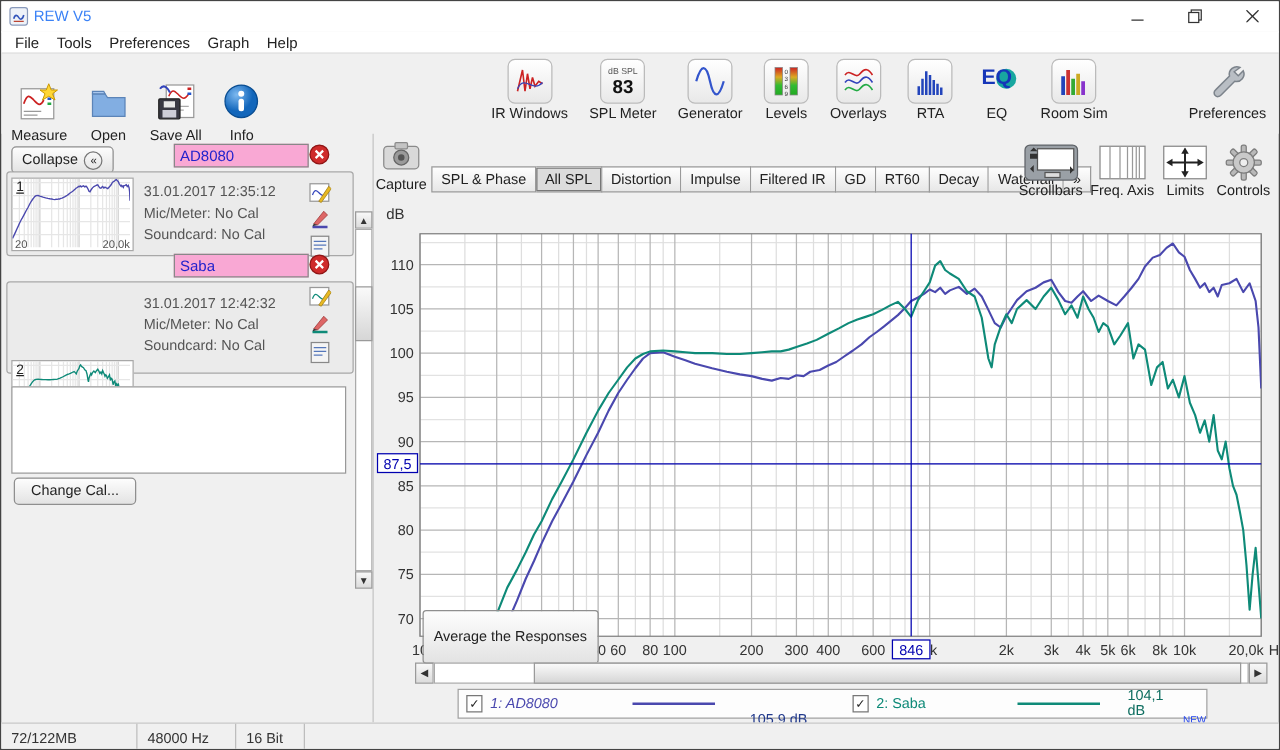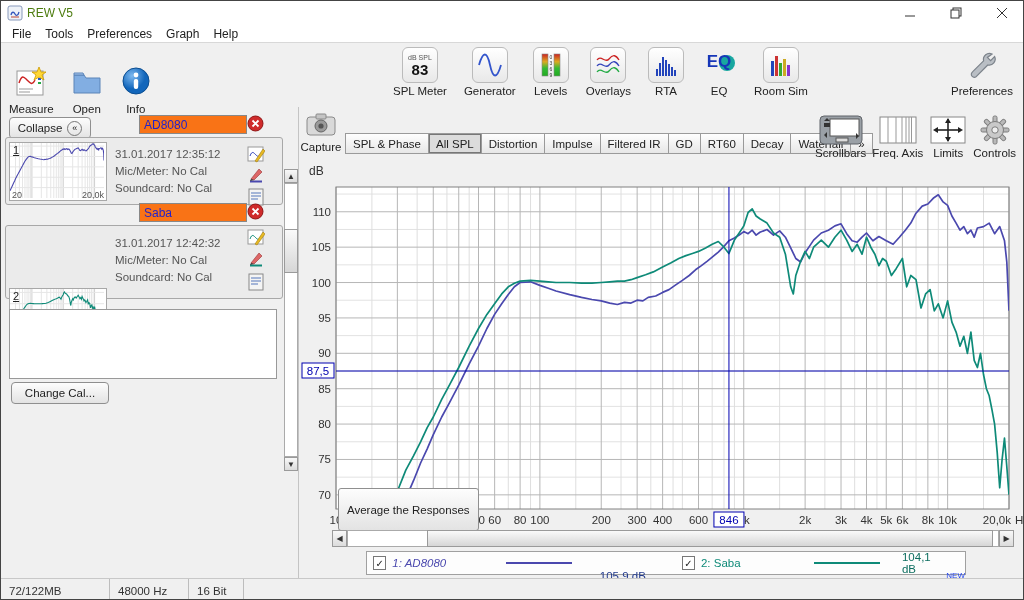--- a/index.html
+++ b/index.html
@@ -1,40 +1,40 @@
 <!DOCTYPE html>
 <html><head>
 <meta charset="utf-8">
 <style>
   html,body{margin:0;padding:0;background:#777;}
   #app{position:relative;width:1024px;height:600px;background:#f0f0f0;overflow:hidden;
        font-family:"Liberation Sans",sans-serif;color:#222;border:1px solid #444;box-sizing:border-box;}
   .abs{position:absolute;}
   
   .titlebar{left:0;top:0;width:1024px;height:24px;background:#fff;display:flex;align-items:center;border-bottom:1px solid #eee;}
-  .title-text{font-size:12px;margin-left:6px;color:#4d7c0f;}
+  .title-text{font-size:12px;margin-left:6px;color:#3b82f6;}
   .win-btns{margin-left:auto;display:flex;height:24px;}
   .win-btn{width:46px;height:24px;display:flex;align-items:center;justify-content:center;}
   
   .menubar{left:0;top:24px;width:1024px;height:18px;background:#fff;border-bottom:1px solid #d8d8d8;
            display:flex;align-items:center;font-size:12px;padding-left:4px;box-sizing:border-box;}
   .menu-item{padding:1px 7px;}
   
   .toolbar{left:0;top:42px;width:1024px;height:64px;background:#f0f0f0;}
   .tgroup{display:flex;align-items:flex-start;}
   .tbtn{display:flex;flex-direction:column;align-items:center;font-size:11.5px;color:#222;padding:2px 4px;}
   .tbtn .ic{height:38px;display:flex;justify-content:center;}
   .ricon{width:34px;height:34px;border-radius:6px;background:linear-gradient(#ffffff,#e8e8e8);
          border:1px solid #bbb;display:flex;align-items:center;justify-content:center;position:relative;}
   
   .panel-border{left:297px;top:106px;width:1px;height:471px;background:#c4c4c4;}
   .btn{background:linear-gradient(#fdfdfd,#e3e3e3);border:1px solid #8f8f8f;border-radius:4px;
        font-size:11.5px;display:flex;align-items:center;justify-content:center;color:#222;}
   .meas-body{background:#ebebeb;border:1px solid #a8a8a8;border-radius:3px;}
-  .name-input{border:1px solid #888;font-size:12px;color:#2222cc;padding:1px 4px;background:#f97316;}
+  .name-input{border:1px solid #888;font-size:12px;color:#2222cc;padding:1px 4px;background:#f9a8d4;}
   .thumb{background:#fff;border:1px solid #a8a8a8;position:relative;}
   .thumb-idx{position:absolute;left:3px;top:1px;font-size:11px;text-decoration:underline;color:#222;}
   .thumb-min{position:absolute;left:2px;bottom:0;font-size:9px;color:#555;}
   .thumb-max{position:absolute;right:2px;bottom:0;font-size:9px;color:#555;}
   .meas-info{font-size:11.5px;color:#555;line-height:17px;}
   .rowicon{width:20px;height:20px;display:flex;align-items:center;justify-content:center;}
   .notes-box{background:#fff;border:1px solid #999;font-size:11px;resize:none;}
   
   .tab{height:19px;display:flex;align-items:center;padding:0 7px;font-size:11.5px;
        background:linear-gradient(#fefefe,#e7e7e7);border:1px solid #9a9a9a;border-left:none;white-space:nowrap;}
@@ -123,37 +123,64 @@
         <span class="ic">
           <svg width="34" height="34">
               <path d="M4 10 h10 l2 3 h14 v15 h-26 z" fill="#82aee2" stroke="#5b84b8"></path>
               <path d="M4 10 v-2 h9 l1 2 z" fill="#a9c7ee" stroke="#5b84b8"></path>
             </svg>
         </span>
         <span>Open</span>
       </div>
       <div class="tbtn">
         <span class="ic">
+          <svg width="36" height="34">
+              <rect x="10" y="3" width="22" height="26" fill="#fff" stroke="#999"></rect>
+              <path d="M12 12 C15 5,17 8,20 11 S25 15,28 10" stroke="#cc2222" fill="none" stroke-width="1.2"></path>
+              <rect x="27" y="5" width="3" height="2" fill="#cc2222"></rect>
+              <rect x="27" y="9" width="3" height="2" fill="#2255cc"></rect>
+              <path d="M12 20 h16 M12 23 h12" stroke="#aaa"></path>
+              <rect x="4" y="14" width="17" height="16" rx="1" fill="#3a3a44" stroke="#222"></rect>
+              <rect x="8" y="16" width="9" height="5" fill="#e8e8e8"></rect>
+              <rect x="7" y="23" width="11" height="6" fill="#cfcfd8"></rect>
+              <path d="M5 6 C8 2,11 5,13 9" stroke="#3344bb" fill="none" stroke-width="1.6"></path>
+            </svg>
+        </span>
+        <span>Save All</span>
+      </div>
+      <div class="tbtn">
+        <span class="ic">
           <svg width="32" height="34">
               <defs>
                 <radialGradient id="ig" cx="35%" cy="30%">
                   <stop offset="0%" stop-color="#7db9f0"></stop>
                   <stop offset="100%" stop-color="#1266bb"></stop>
                 </radialGradient>
               </defs>
               <circle cx="16" cy="16" r="13" fill="url(#ig)" stroke="#0a4d91"></circle>
               <circle cx="16" cy="10" r="2.4" fill="#fff"></circle>
               <rect x="13.8" y="14" width="4.4" height="10" rx="2" fill="#fff"></rect>
             </svg>
         </span>
         <span>Info</span>
       </div>
     </div>
 
     <div class="abs tgroup" style="left:388px;top:2px;gap:9px;">
+      <div class="tbtn">
+        <span class="ic">
+          <span class="ricon">
+              <svg width="28" height="28">
+                <path d="M4 22 L8 5 L10 22 L12 8 L14 20 L16 11 L18 18 L21 14 L24 16" stroke="#cc2222" fill="none" stroke-width="1.3"></path>
+                <path d="M4 20 C10 8,16 24,24 15" stroke="#3344bb" fill="none" stroke-width="1"></path>
+              </svg>
+            </span>
+        </span>
+        <span>IR Windows</span>
+      </div>
       <div class="tbtn">
         <span class="ic">
           <span class="ricon" style="flex-direction:column;">
             <span style="font-size:7px;color:#555;line-height:8px;">dB SPL</span>
             <span style="font-size:15px;font-weight:bold;color:#111;line-height:15px;">83</span>
           </span>
         </span>
         <span>SPL Meter</span>
       </div>
       <div class="tbtn">

